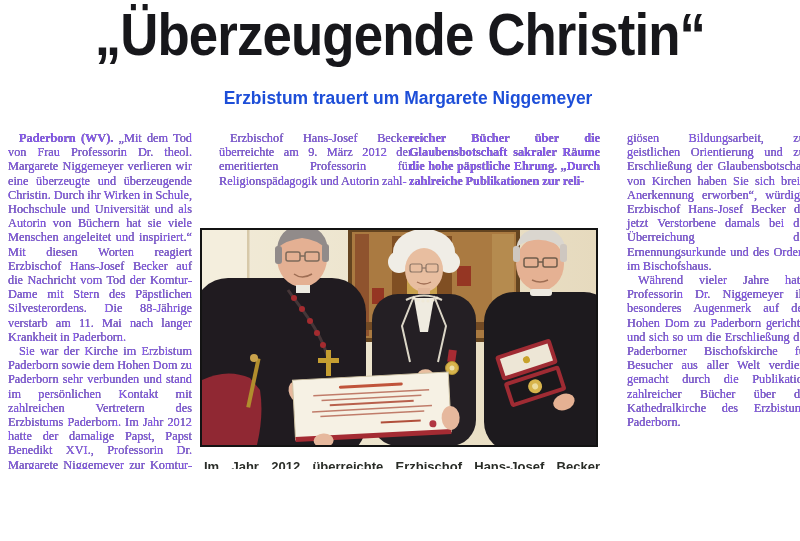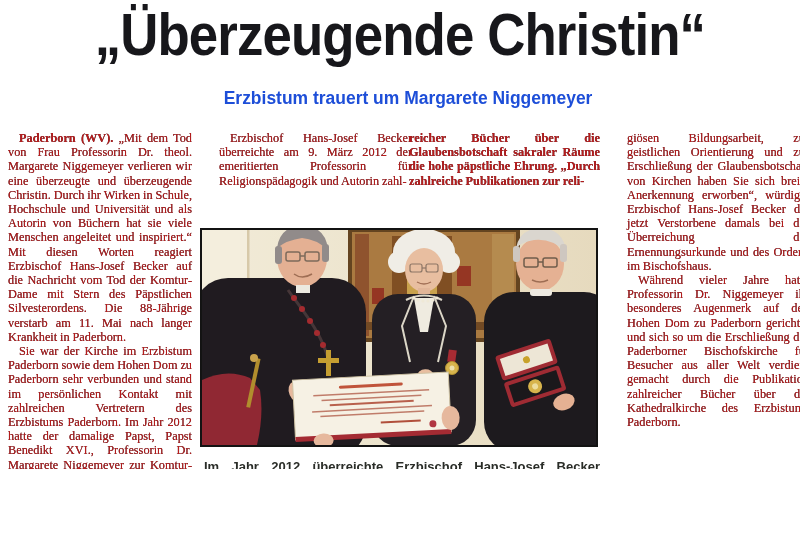--- a/index.html
+++ b/index.html
@@ -16,21 +16,21 @@
   }
   .headline .hl-inner { display:inline-block; transform:scaleX(0.88); transform-origin:center; }
   .subheadline {
     position:absolute; top:84px; left:8px; width:800px; text-align:center;
     font-family:"Liberation Sans", sans-serif; font-weight:bold;
     font-size:18px; line-height:28px; color:#1d4ed8; white-space:nowrap;
   }
   .subheadline .sh-inner { display:inline-block; transform:scaleX(0.97); transform-origin:center; }
   .col {
     position:absolute; top:131px; font-size:12.3px; line-height:14.2px;
-    text-align:justify; color:#b91c1c; text-shadow:0 0 0.3px #2e2e36;
+    text-align:justify; color:#8b5cf6; text-shadow:0 0 0.3px #2e2e36;
     hyphens:auto; -webkit-hyphens:auto; word-spacing:-0.2px;
   }
   .col p { margin:0; }
   .col p.indent { text-indent:11px; }
   .col .lead { font-weight:bold; }
   .col1 { left:8px;   width:184px; height:402px; }
   .col2 { left:219px; width:193px; height:72px; }
   .col3 { left:409px; width:191px; height:72px;font-weight:bold; }
   .col4 { left:627px; width:182px; height:404px; }
   .photo {

